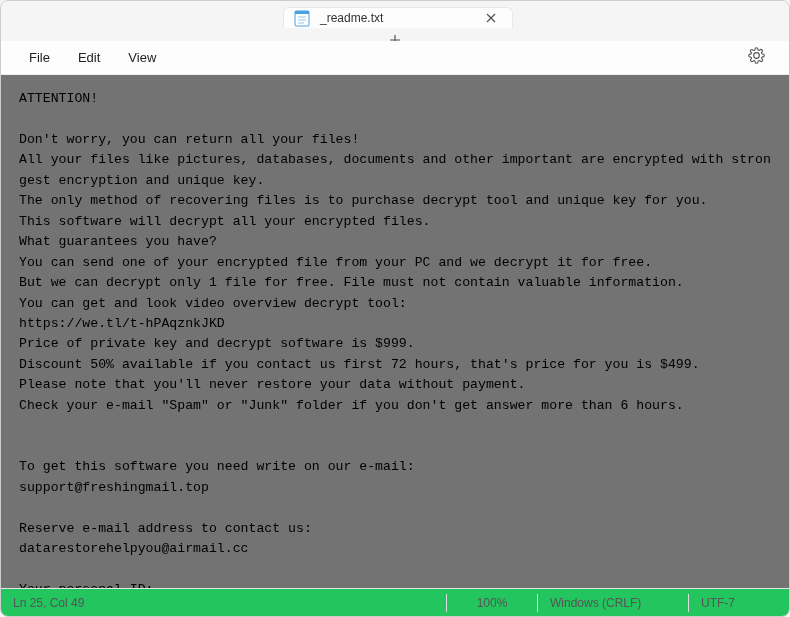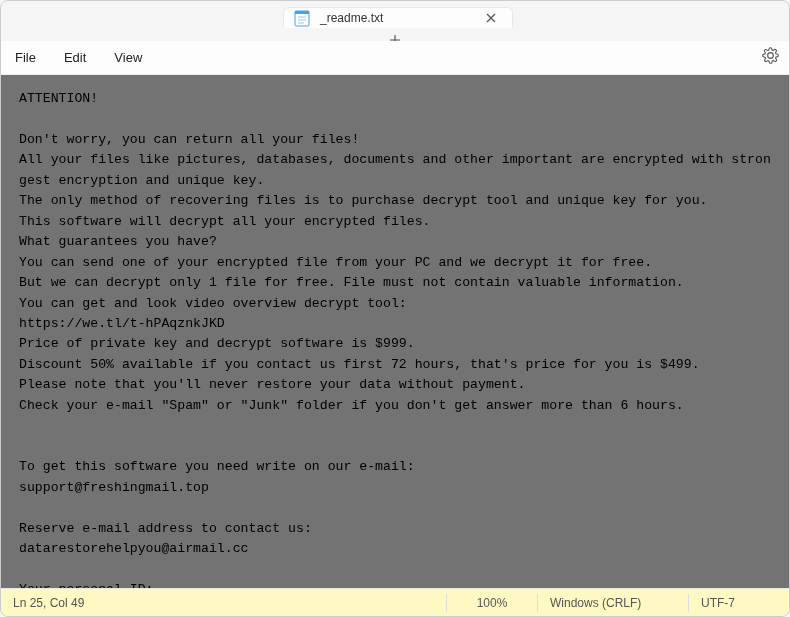--- a/index.html
+++ b/index.html
@@ -75,21 +75,21 @@
       justify-content: center;
       color: #333;
       cursor: pointer;
     }
     .win-btn svg { stroke: #333; }
     .menubar {
       display: flex;
       align-items: center;
       background: #fdfdfd;
       height: 34px;
-      padding: 0 0;
+      padding: 0 14px;
       border-bottom: 1px solid #eee;
     }
     .menu-item {
       font-size: 13px;
       padding: 6px 14px;
       color: #222;
       cursor: pointer;
     }
     .settings-btn {
       margin-left: auto;
@@ -106,21 +106,21 @@
       color: #000;
       white-space: pre-wrap;
       word-break: break-all;
       overflow: hidden;
       position: relative;
     }
     .statusbar {
       display: flex;
       align-items: center;
       height: 28px;
-      background: #fef9c3;
+      background: #22c55e;
       border-top: 1px solid #e5e5e5;
       font-size: 12px;
       color: #555;
     }
     .status-cell {
       padding: 0 12px;
       height: 100%;
       display: flex;
       align-items: center;
     }

